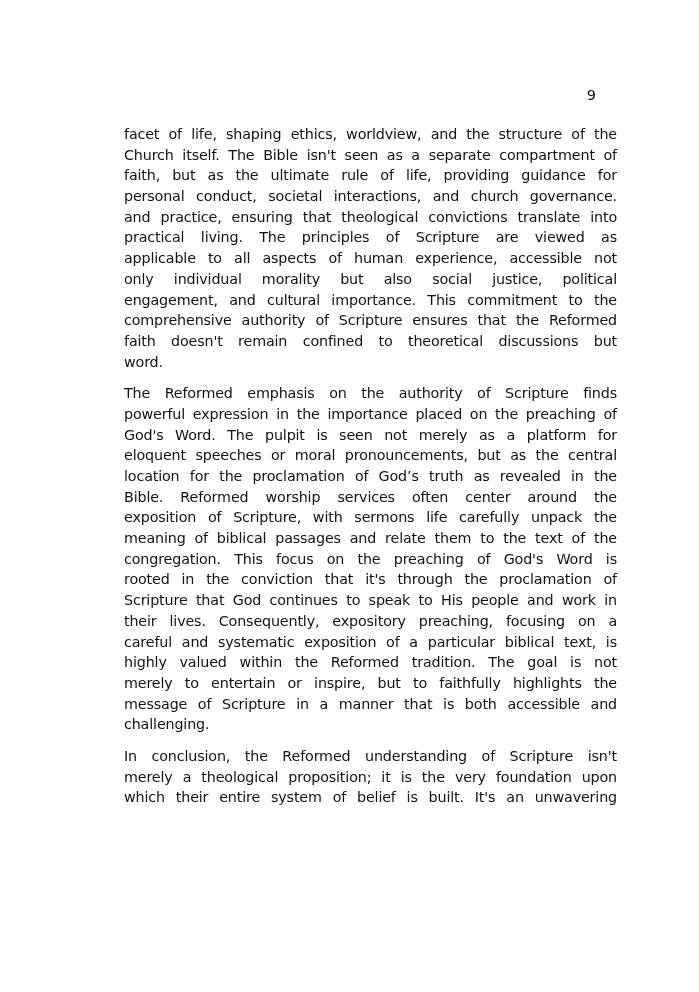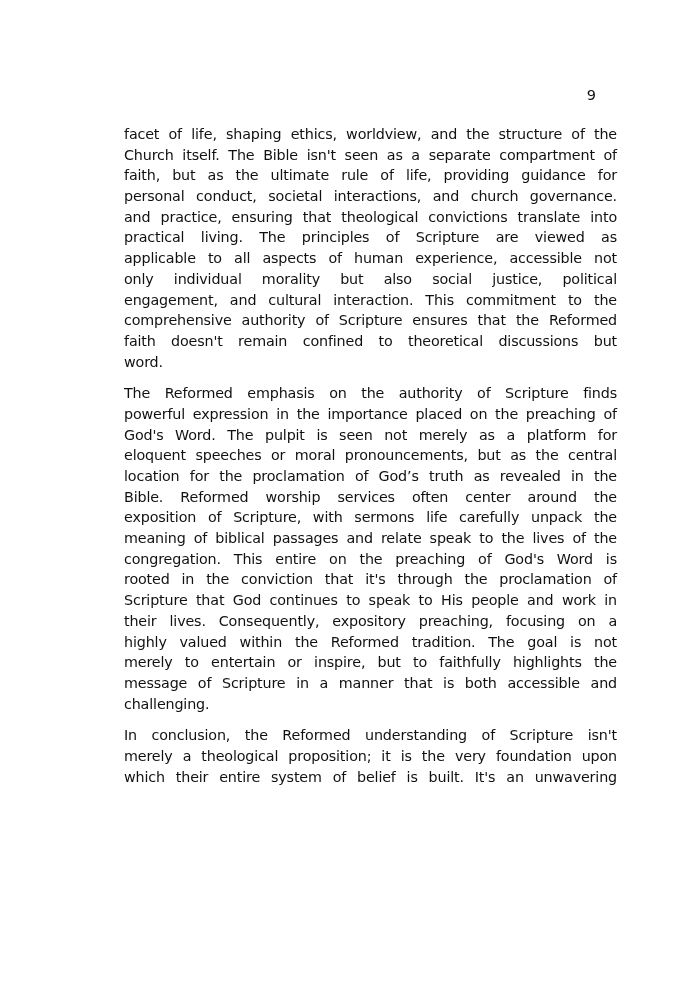--- a/index.html
+++ b/index.html
@@ -55,38 +55,39 @@
 <div class="content">
   <div class="para">
       <span class="line">facet of life, shaping ethics, worldview, and the structure of the</span>
       <span class="line">Church itself. The Bible isn't seen as a separate compartment of</span>
       <span class="line">faith, but as the ultimate rule of life, providing guidance for</span>
       <span class="line">personal conduct, societal interactions, and church governance.</span>
       <span class="line">and practice, ensuring that theological convictions translate into</span>
       <span class="line">practical living. The principles of Scripture are viewed as</span>
       <span class="line">applicable to all aspects of human experience, accessible not</span>
       <span class="line">only individual morality but also social justice, political</span>
-      <span class="line">engagement, and cultural interaction. This commitment to the</span>
+      <span class="line">engagement, and cultural importance. This commitment to the</span>
       <span class="line">comprehensive authority of Scripture ensures that the Reformed</span>
       <span class="line">faith doesn't remain confined to theoretical discussions but</span>
       <span class="line last">word.</span>
     </div>
   <div class="para">
       <span class="line">The Reformed emphasis on the authority of Scripture finds</span>
       <span class="line">powerful expression in the importance placed on the preaching of</span>
       <span class="line">God's Word. The pulpit is seen not merely as a platform for</span>
       <span class="line">eloquent speeches or moral pronouncements, but as the central</span>
       <span class="line">location for the proclamation of God’s truth as revealed in the</span>
       <span class="line">Bible. Reformed worship services often center around the</span>
       <span class="line">exposition of Scripture, with sermons life carefully unpack the</span>
-      <span class="line">meaning of biblical passages and relate speak to the lives of the</span>
-      <span class="line">congregation. This entire on the preaching of God's Word is</span>
+      <span class="line">meaning of biblical passages and relate them to the text of the</span>
+      <span class="line">congregation. This focus on the preaching of God's Word is</span>
       <span class="line">rooted in the conviction that it's through the proclamation of</span>
       <span class="line">Scripture that God continues to speak to His people and work in</span>
       <span class="line">their lives. Consequently, expository preaching, focusing on a</span>
+      <span class="line">careful and systematic exposition of a particular biblical text, is</span>
       <span class="line">highly valued within the Reformed tradition. The goal is not</span>
       <span class="line">merely to entertain or inspire, but to faithfully highlights the</span>
       <span class="line">message of Scripture in a manner that is both accessible and</span>
       <span class="line last">challenging.</span>
     </div>
   <div class="para">
       <span class="line">In conclusion, the Reformed understanding of Scripture isn't</span>
       <span class="line">merely a theological proposition; it is the very foundation upon</span>
       <span class="line">which their entire system of belief is built. It's an unwavering</span>
     </div>

